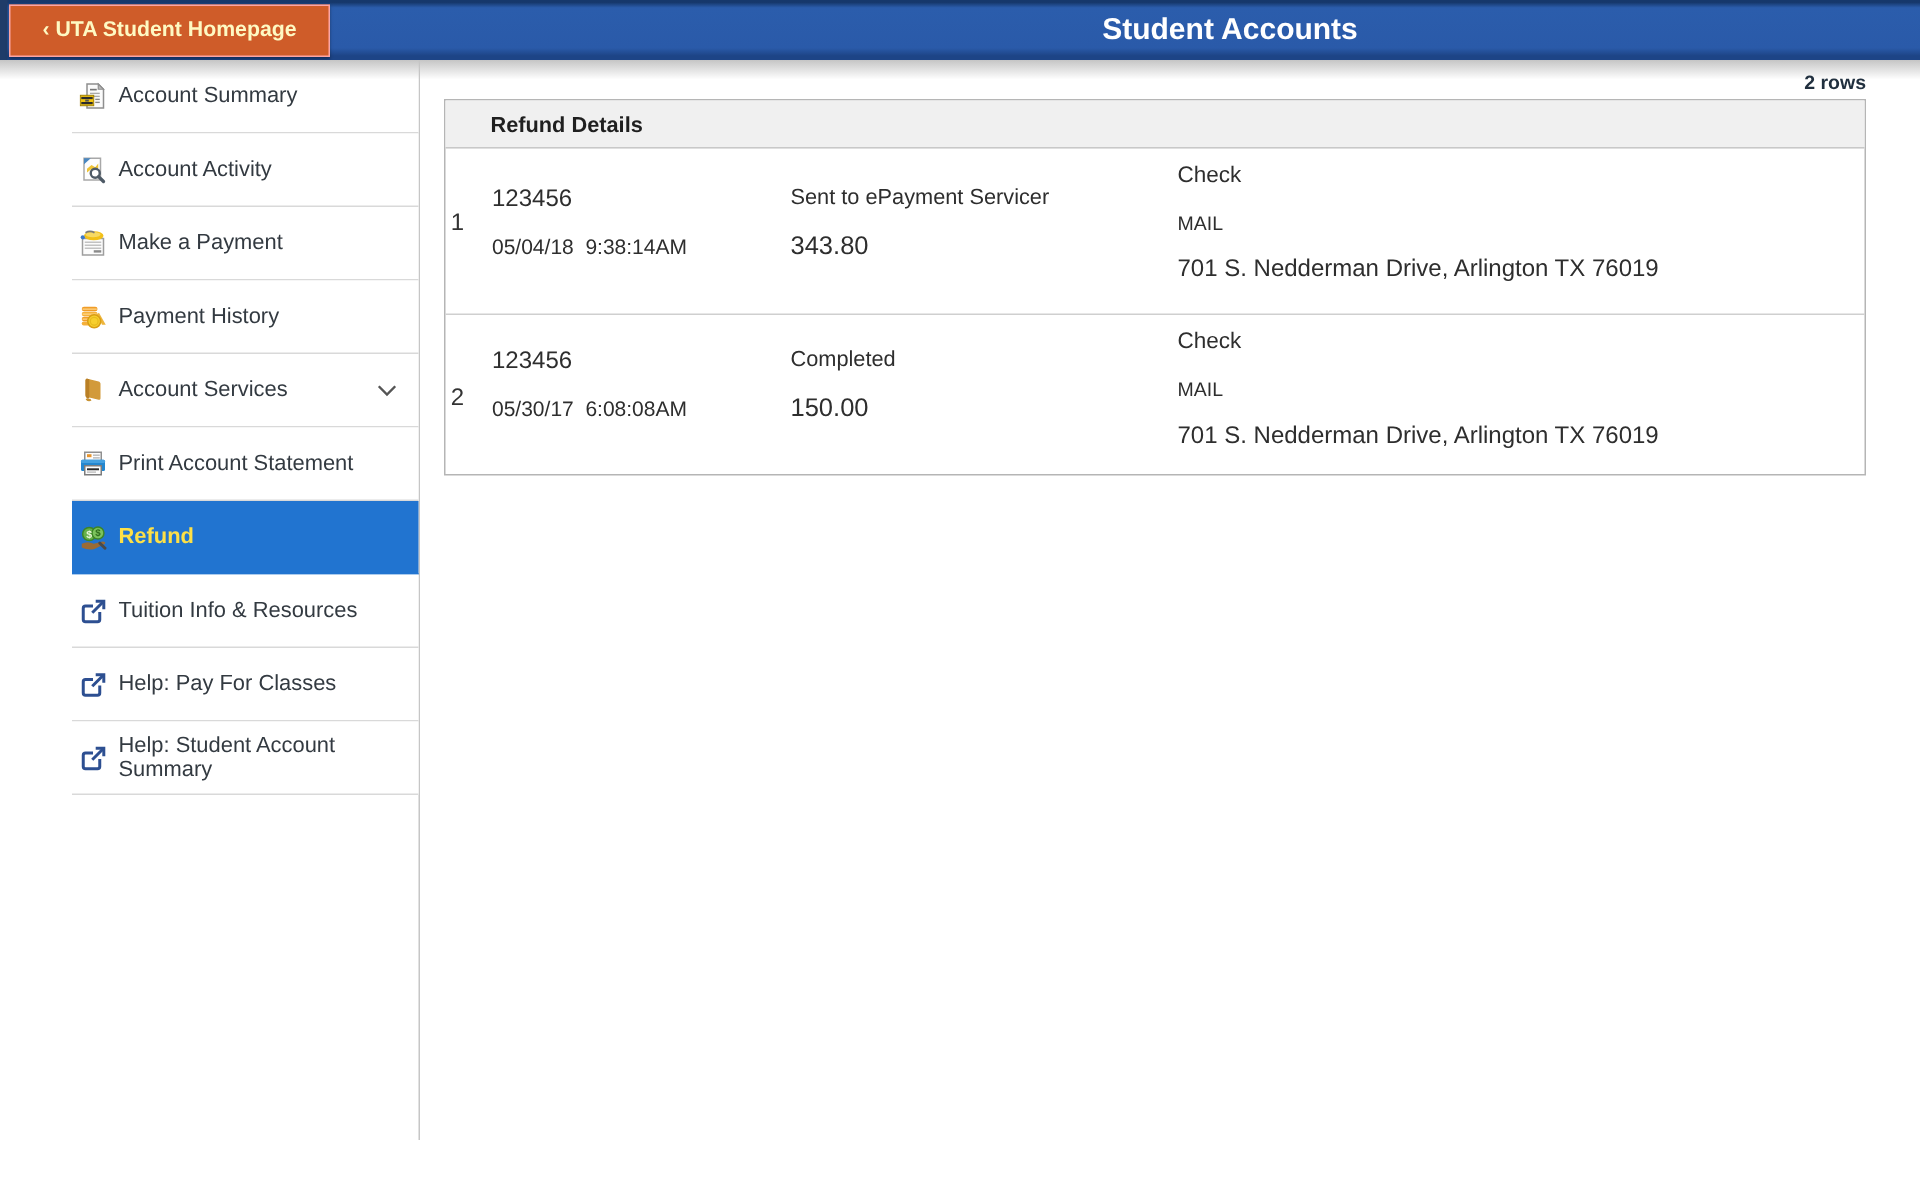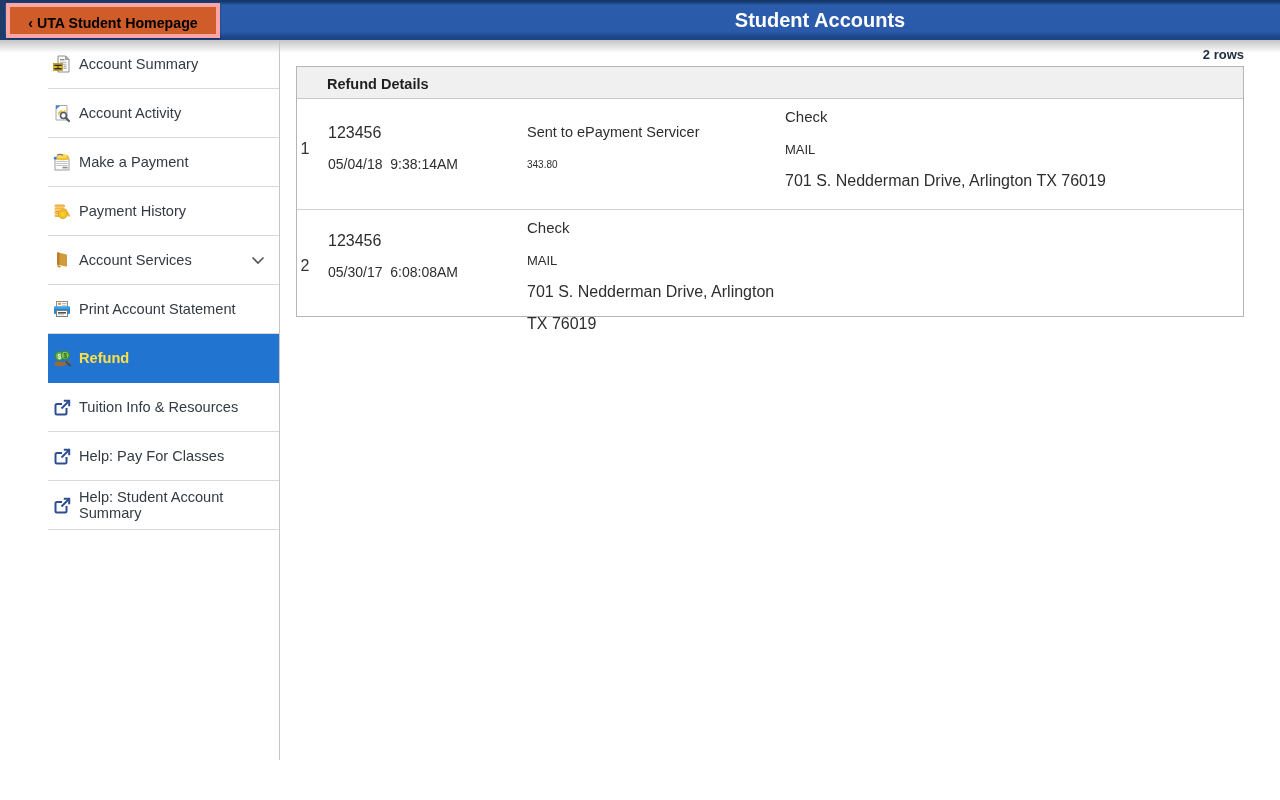--- a/index.html
+++ b/index.html
@@ -4,22 +4,22 @@
 <style>
 * { margin:0; padding:0; box-sizing:border-box; }
 html,body { width:1280px; height:800px; background:#fff; font-family:"Liberation Sans", sans-serif; overflow:hidden; }
 #page { position:relative; width:1280px; height:800px; }
 
 
 .topbar { position:absolute; left:0; top:0; width:1280px; height:40px;
   background:linear-gradient(180deg, #16386b 0%, #16386b 4%, #2b5dac 13%, #2a5aa9 80%, #1d4486 93%, #1d4486 100%); }
 .topbar::before { content:''; position:absolute; left:0; top:0; width:5px; height:40px; background:#1f3c69; }
 .backbtn { position:absolute; left:6px; top:3px; width:214px; height:35px;
-  background:#cf5c29; border:4px solid #fca5a5; box-shadow:0 1px 2px rgba(0,0,0,0.35);
-  color:#000000; font-weight:bold; font-size:14.2px; text-align:center; line-height:33px; }
+  background:#cf5c29; border:1px solid #fca5a5; box-shadow:0 1px 2px rgba(0,0,0,0.35);
+  color:#fef9c3; font-weight:bold; font-size:14.2px; text-align:center; line-height:33px; }
 .pagetitle { position:absolute; left:820px; top:0; height:52px; line-height:40px;
   transform:translateX(-50%); color:#fff; font-weight:bold; font-size:20px; }
 
 
 .shadowband { position:absolute; left:0; top:40px; width:1280px; height:13px;
   background:linear-gradient(#c5c5c5, rgba(255,255,255,0)); z-index:5; pointer-events:none; }
 
 
 .sidebar { position:absolute; left:0; top:40px; width:280px; height:720px;
   border-right:1px solid #c6c6c6; background:#fff; }
@@ -36,21 +36,21 @@
 .gridhead { height:32px; background:#f0f0f0; border-bottom:1px solid #c8c8c8;
   display:flex; align-items:center; padding-left:30px; padding-top:2px; font-size:14.5px; font-weight:bold; color:#1f1f1f; }
 .grow { display:grid; grid-template-columns:31px 199px 258px 1fr; }
 .grow1 { height:111px; border-bottom:1px solid #cfcfcf; }
 .grow2 { height:106px; }
 .gnum { font-size:16px; color:#333; padding-top:41.5px; padding-left:3.5px; line-height:16px; }
 .grow2 .gnum { padding-top:48px; }
 .gc12 { padding-top:18px; font-size:14.5px; color:#2e2e2e; line-height:31px; }
 .grow2 .gc12 { padding-top:15px; }
 .gc12 .id { font-size:16px; }
-.gc12 .amt { font-size:10px; }
+.gc12 .amt { font-size:17px; }
 .gc3 { padding-top:2px; font-size:15px; color:#2e2e2e; line-height:31.5px; }
 .gc3 .addr { font-size:16px; }
 .gc3 .mail { font-size:13px; }
 .gc12 .sm { font-size:14px;text-align:right; }
 </style>
 </head>
 <body>
 <div id="page">
   <div class="topbar"></div>
   <div class="backbtn">‹ UTA Student Homepage</div>
@@ -178,16 +178,17 @@
     <div class="gridhead">Refund Details</div>
     <div class="grow grow1">
       <div class="gnum">1</div>
       <div class="gc12"><span class="id">123456</span><br><span class="sm">05/04/18&nbsp;&nbsp;9:38:14AM</span></div>
       <div class="gc12">Sent to ePayment Servicer<br><span class="amt">343.80</span></div>
       <div class="gc3">Check<br><span class="mail">MAIL</span><br><span class="addr">701 S. Nedderman Drive, Arlington TX 76019</span></div>
     </div>
     <div class="grow grow2">
       <div class="gnum">2</div>
       <div class="gc12"><span class="id">123456</span><br><span class="sm">05/30/17&nbsp;&nbsp;6:08:08AM</span></div>
+      <div class="gc12">Completed<br><span class="amt">150.00</span></div>
       <div class="gc3">Check<br><span class="mail">MAIL</span><br><span class="addr">701 S. Nedderman Drive, Arlington TX 76019</span></div>
     </div>
   </div>
 </div>
 
 </body></html>

